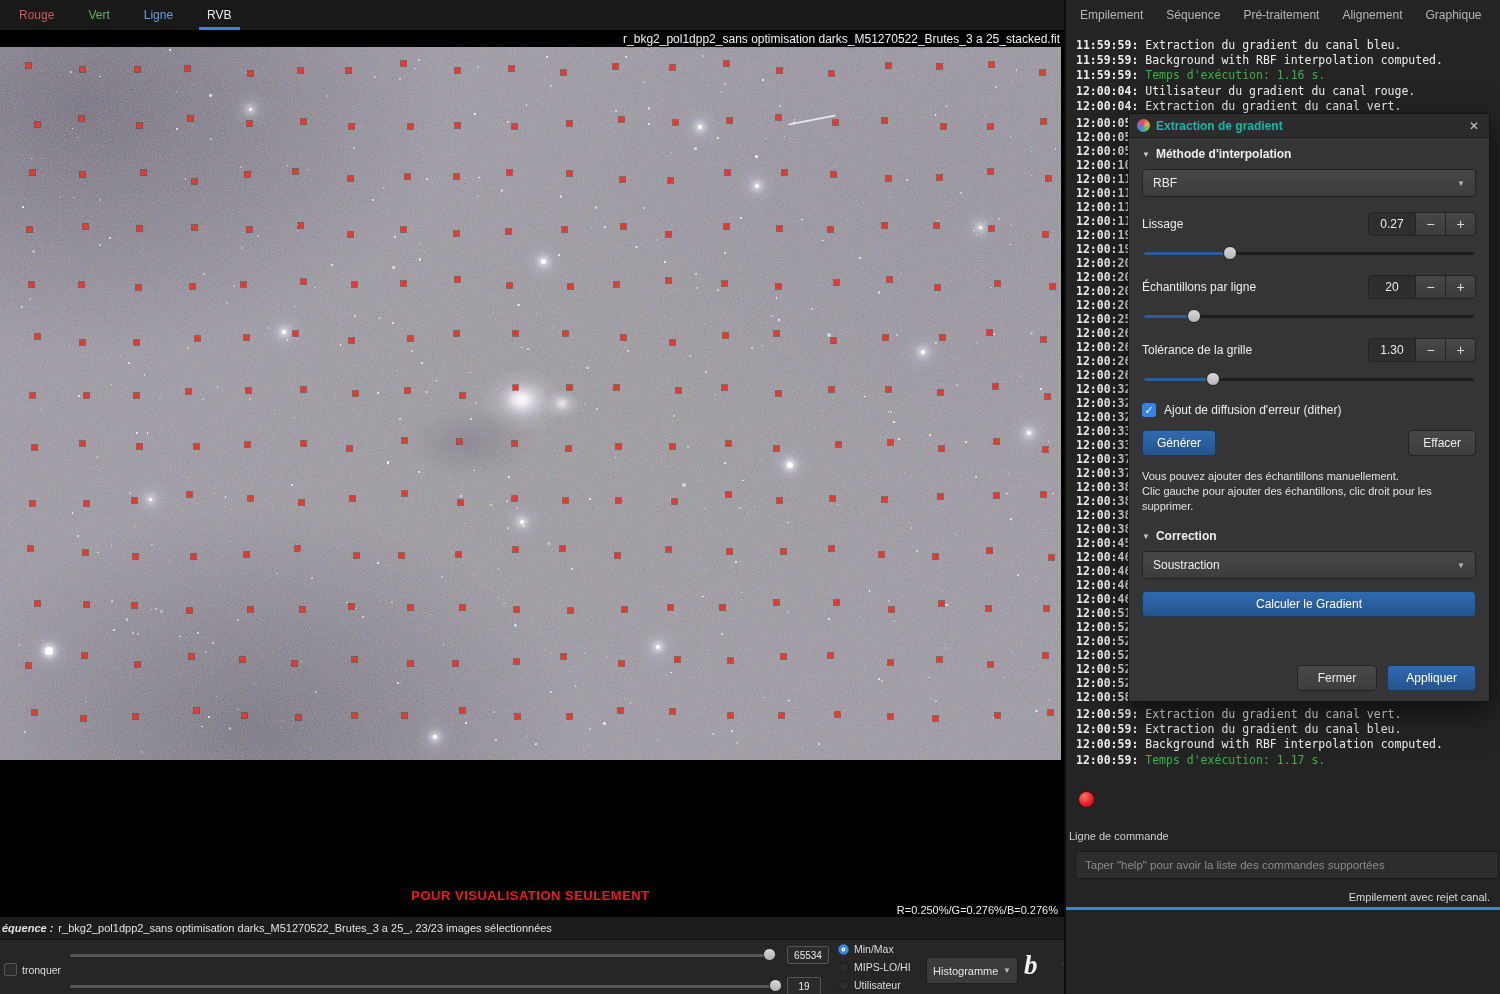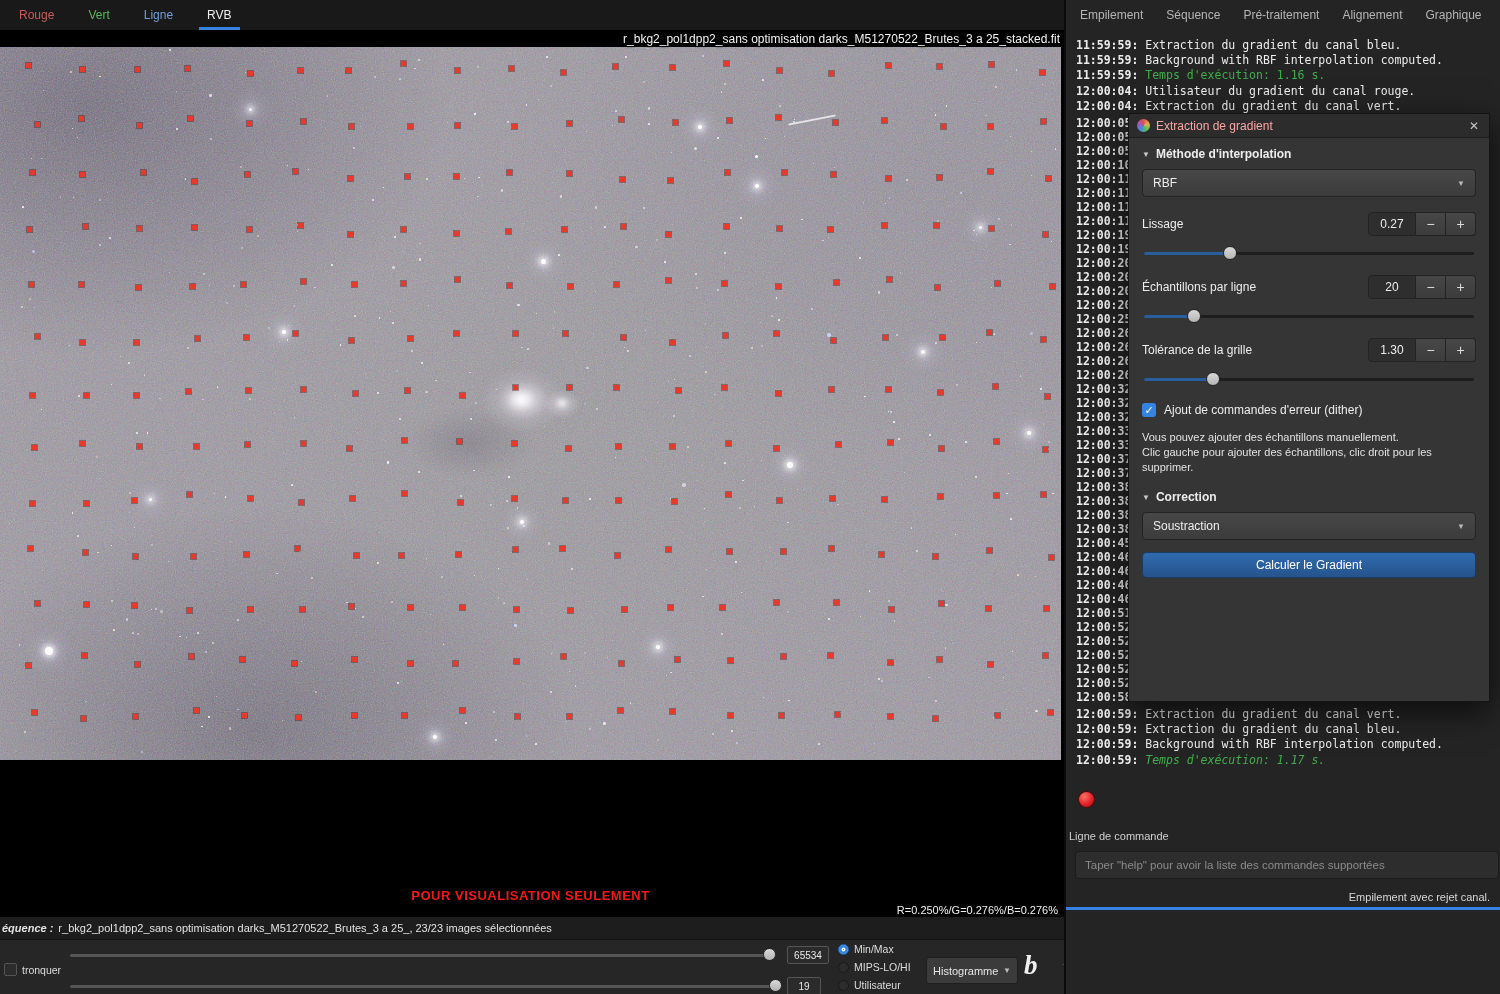--- a/index.html
+++ b/index.html
@@ -91,21 +91,21 @@
       border-radius:4px;color:#ddd;font-size:11.5px;padding:0 9px;box-sizing:content-box;}
   #cmd-input::placeholder{color:#8b8b8b;}
   #status-text{position:absolute;right:10px;top:891px;font-size:11px;color:#d8d8d8;}
   #progress-line{position:absolute;left:0;top:907px;width:436px;height:3px;background:#3584e4;}
 
   
   #gradient-dialog{position:absolute;left:1128px;top:113px;width:362px;height:589px;background:#353535;
       border:1px solid #141414;box-shadow:0 10px 30px rgba(0,0,0,.65);z-index:20;display:flex;flex-direction:column;box-sizing:border-box;}
   #dialog-titlebar{height:23px;background:#2c2c2c;border-bottom:1px solid #1d1d1d;display:flex;align-items:center;padding:0 8px;gap:6px;flex:0 0 auto;}
   #dialog-icon{width:13px;height:13px;border-radius:50%;background:conic-gradient(#e05050,#e0b050,#58c058,#4888e0,#a058c0,#e05050);}
-  #dialog-title{font-size:12px;color:#fca5a5;flex:1;}
+  #dialog-title{font-size:12px;color:#14b8a6;flex:1;font-weight:bold;}
   #dialog-close{color:#c8c8c8;font-size:12px;padding:0 2px;}
   #dialog-body{flex:1;padding:9px 13px 10px;display:flex;flex-direction:column;min-height:0;}
   .expander{display:flex;align-items:center;gap:6px;font-size:12px;font-weight:bold;color:#ededed;}
   .expander .tri{font-size:8px;color:#c8c8c8;}
   .combo{height:26px;background:linear-gradient(#474747,#3c3c3c);border:1px solid #232323;border-radius:4px;
       display:flex;align-items:center;padding:0 10px;font-size:12px;color:#ededed;margin-top:8px;flex:0 0 auto;}
   .combo .caret{margin-left:auto;font-size:8px;color:#b8b8b8;}
   .spin-row{display:flex;align-items:center;margin-top:15px;flex:0 0 auto;}
   .spin-row .lbl{font-size:12px;color:#ededed;}
   .spin-group{margin-left:auto;display:flex;}
@@ -1029,21 +1029,21 @@
         <div class="log-line"><span class="log-time">12:00:52:</span></div>
         <div class="log-line"><span class="log-time">12:00:52:</span></div>
         <div class="log-line"><span class="log-time">12:00:52:</span></div>
         <div class="log-line"><span class="log-time">12:00:52:</span></div>
         <div class="log-line"><span class="log-time">12:00:58:</span></div>
       </div>
     <div id="log-post" class="log-block">
         <div class="log-line"><span class="log-time">12:00:59:</span><span> Extraction du gradient du canal vert.</span></div>
         <div class="log-line"><span class="log-time">12:00:59:</span><span> Extraction du gradient du canal bleu.</span></div>
         <div class="log-line"><span class="log-time">12:00:59:</span><span> Background with RBF interpolation computed.</span></div>
-        <div class="log-line"><span class="log-time">12:00:59:</span><span style="color: rgb(63, 174, 74); font-style: italic;"> Temps d'exécution: 1.17 s.</span></div>
+        <div class="log-line"><span class="log-time">12:00:59:</span><span style="color: rgb(63, 174, 74);"> Temps d'exécution: 1.17 s.</span></div>
       </div>
 
     <div id="stop-dot"></div>
 
     <div id="cmd-label">Ligne de commande</div>
     <input id="cmd-input" placeholder="Taper &quot;help&quot; pour avoir la liste des commandes supportées" style="">
 
     <div id="status-text">Empilement avec rejet canal.</div>
     <div id="progress-line" style="background: rgb(53, 132, 228);"></div>
   </div>
@@ -1102,36 +1102,44 @@
         </span>
       </div>
       <div class="dslider" id="slider-tolerance">
         <div class="track"></div>
         <div class="fill" style="width: 21%;"></div>
         <div class="handle" style="left: 21%;"></div>
       </div>
 
       <div class="checkbox-row">
         <span class="cbx checked">✓</span>
-        <span>Ajout de commandes d'erreur (dither)</span>
-      </div>
-
+        <span>Ajout de diffusion d'erreur (dither)</span>
+      </div>
+
+      <div class="generate-row">
+        <span class="btn blue">Générer</span>
+        <span class="btn">Effacer</span>
+      </div>
 
       <div class="help-text">
         <div>Vous pouvez ajouter des échantillons manuellement.</div>
         <div>Clic gauche pour ajouter des échantillons, clic droit pour les supprimer.</div>
       </div>
 
       <div class="expander" id="correction-expander">
         <span class="tri">▼</span>
         <span>Correction</span>
       </div>
       <div class="combo">
         <span>Soustraction</span>
         <span class="caret">▼</span>
       </div>
 
       <span class="btn blue" id="compute-btn">Calculer le Gradient</span>
 
 
+      <div class="dialog-footer">
+        <span class="btn" style="padding:0 20px;">Fermer</span>
+        <span class="btn blue" style="padding:0 18px;">Appliquer</span>
+      </div>
     </div>
   </div>
 </div>
 
 </body></html>

